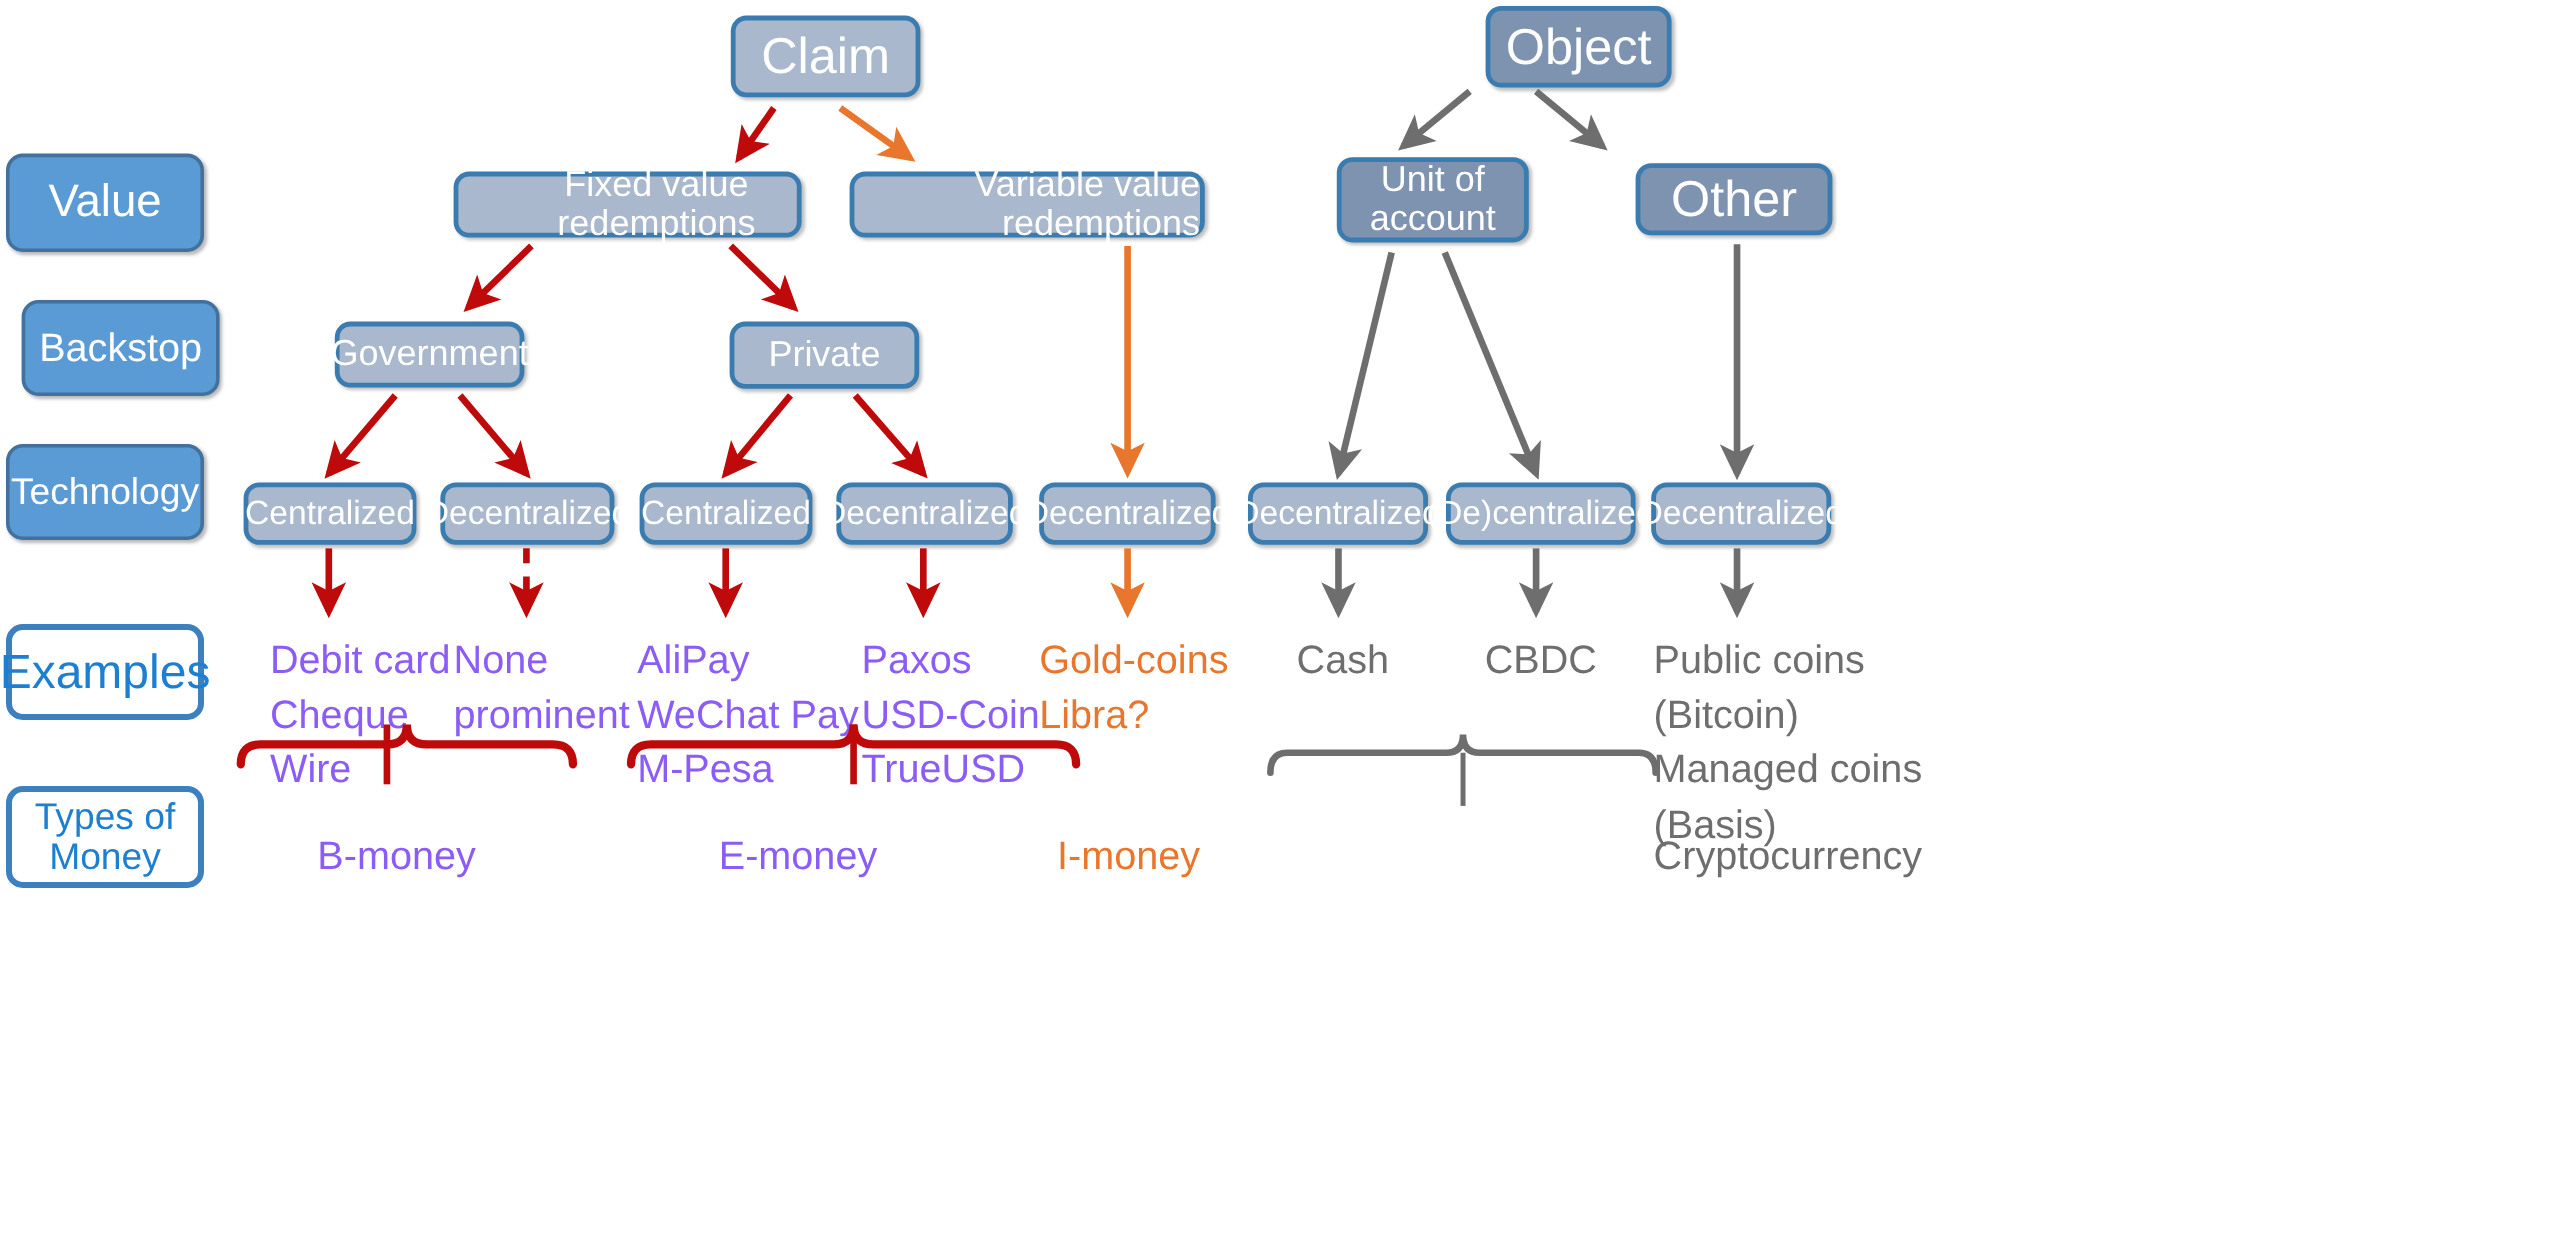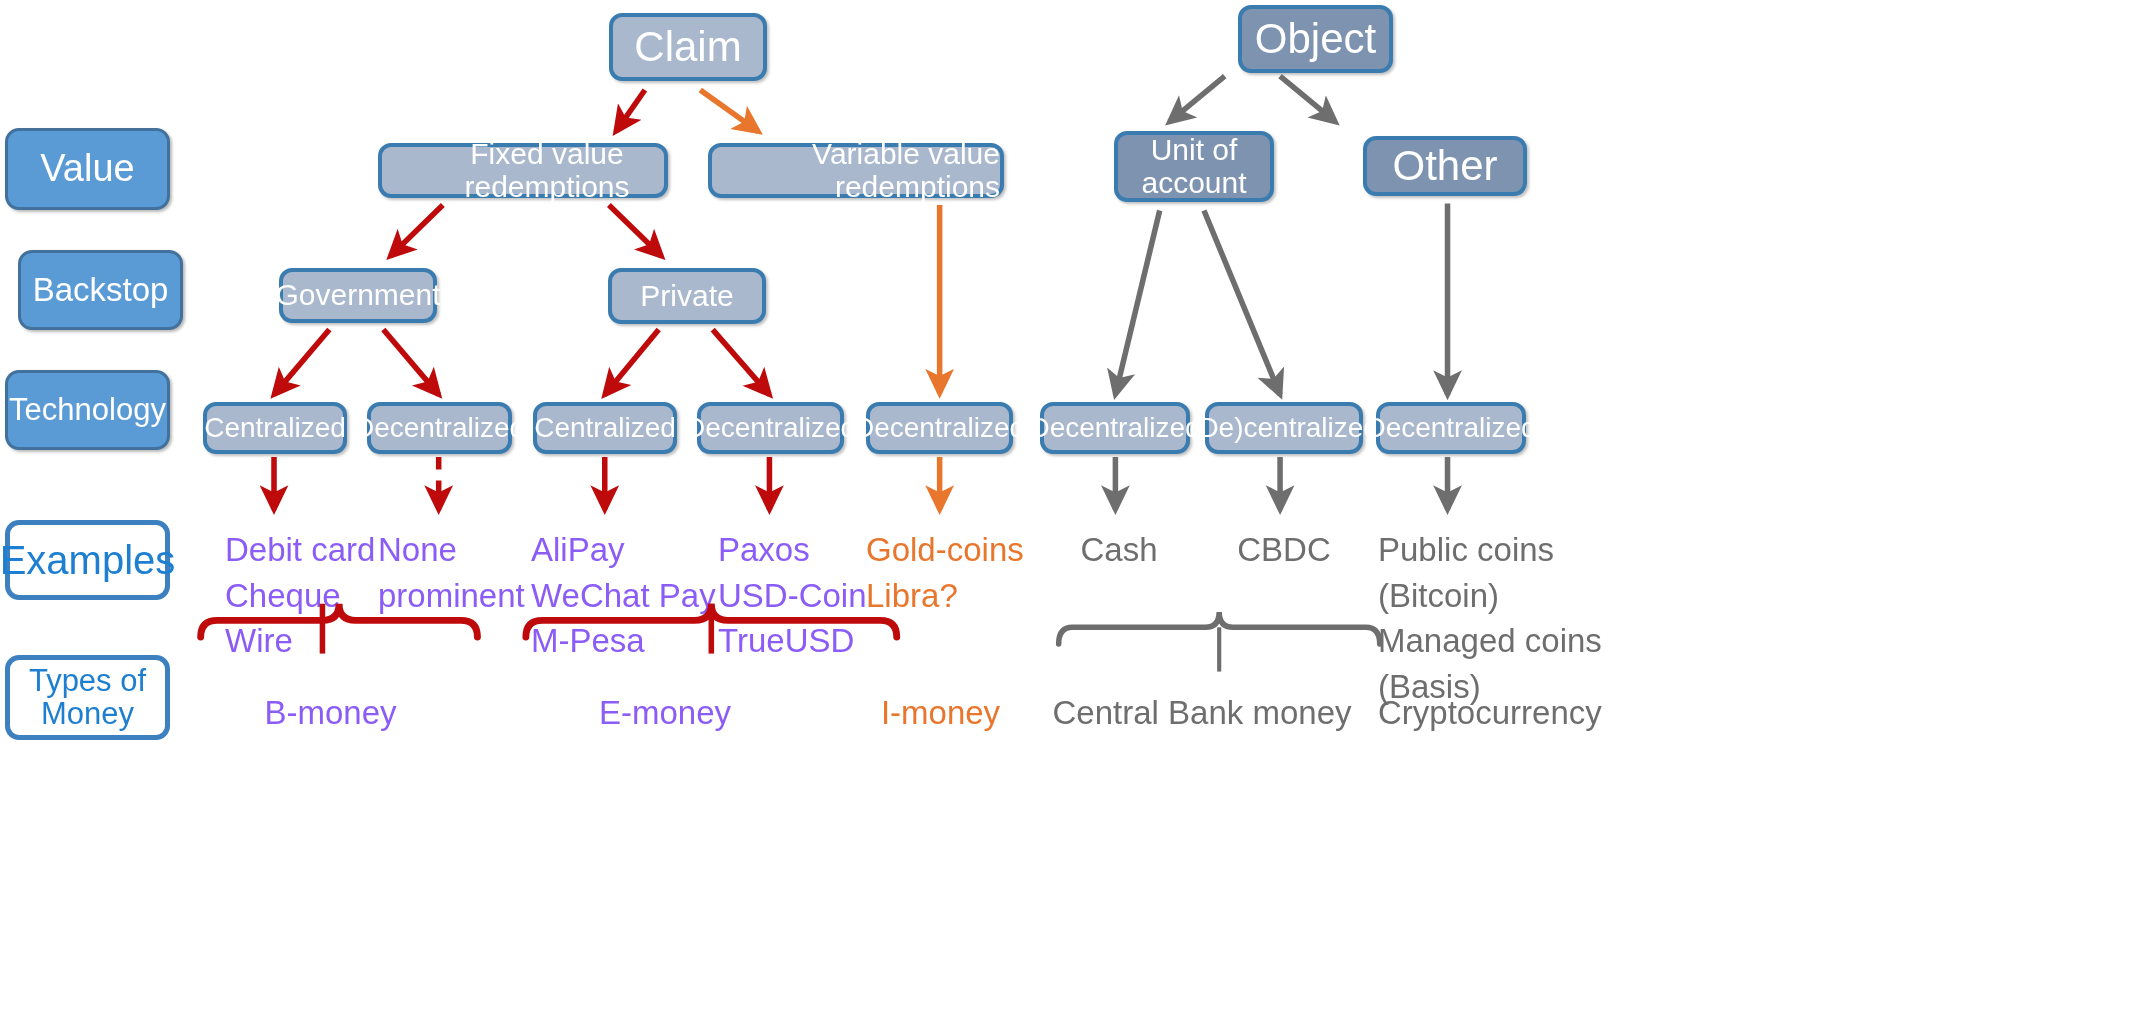--- a/index.html
+++ b/index.html
@@ -119,21 +119,20 @@
 (Bitcoin)
 Managed coins
 (Basis)</div>
 
   <div class="txt red c" style="left:228px;top:690px;width:205px;">B-money</div>
 
   <div class="txt red c" style="left:540px;top:690px;width:250px;">E-money</div>
 
   <div class="txt orange c" style="left:858px;top:690px;width:165px;">I-money</div>
 
-  <div class="txt gray c" style="left:1042px;top:690px;width:320px;">Central Bank money</div>
 
   <div class="txt gray" style="left:1378px;top:690px;width:260px;">Cryptocurrency</div>
 
   <svg class="overlay" viewBox="0 0 1550 746" preserveAspectRatio="none">
     <defs>
       <marker id="ar-red" markerWidth="6" markerHeight="6" refX="4.4" refY="3" orient="auto" markerUnits="strokeWidth">
         <path d="M0,0.4 L5.4,3 L0,5.6 L1.3,3 Z" fill="#BE0A0A"></path>
       </marker>
       <marker id="ar-orange" markerWidth="6" markerHeight="6" refX="4.4" refY="3" orient="auto" markerUnits="strokeWidth">
         <path d="M0,0.4 L5.4,3 L0,5.6 L1.3,3 Z" fill="#E8762C"></path>

